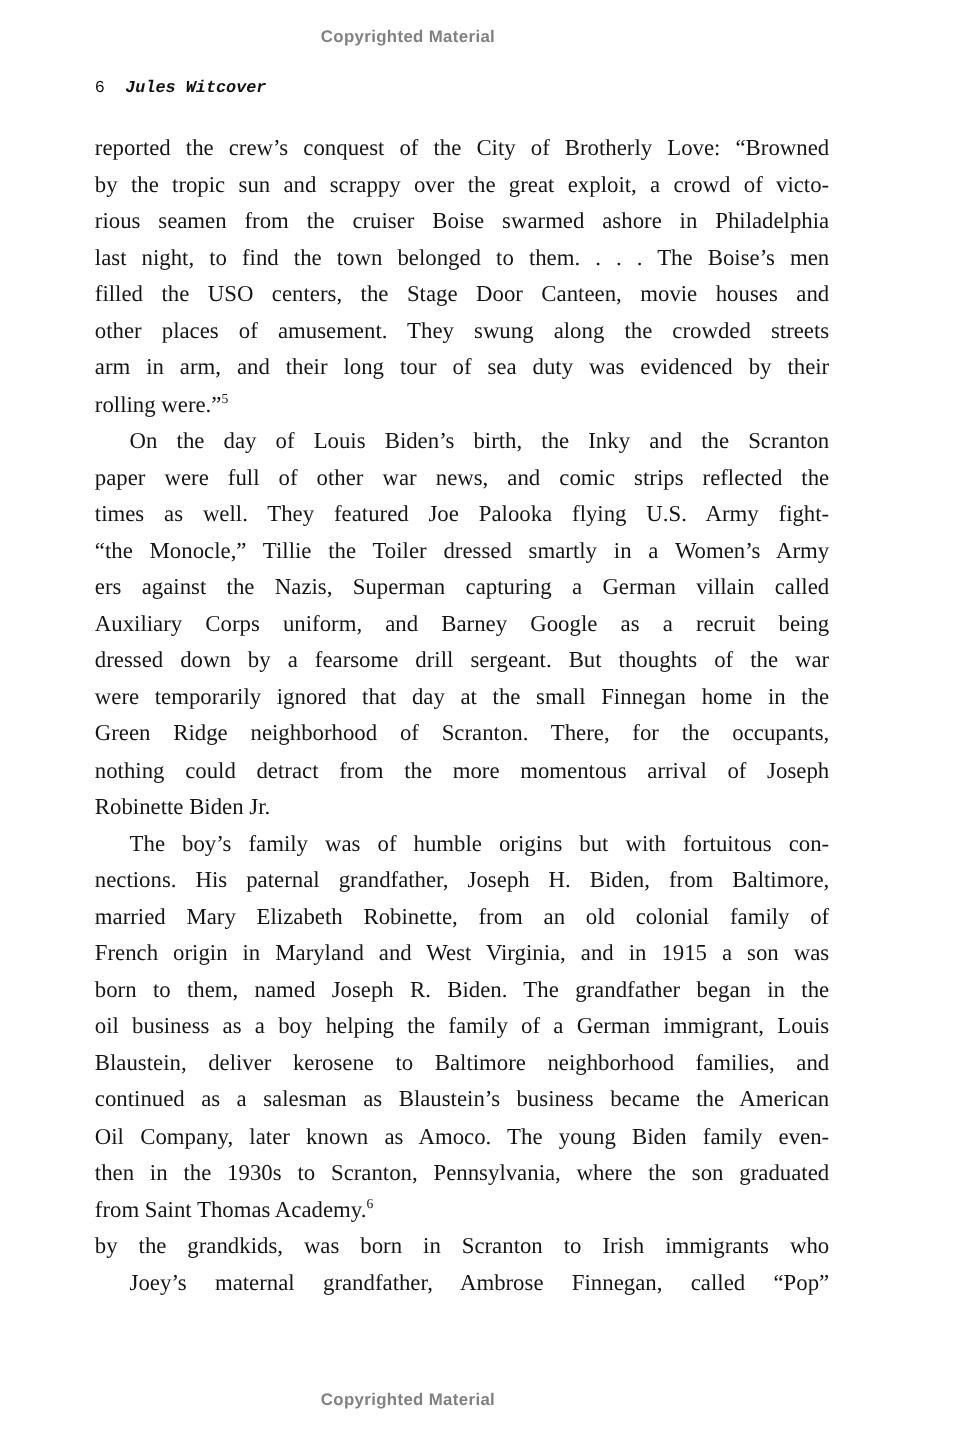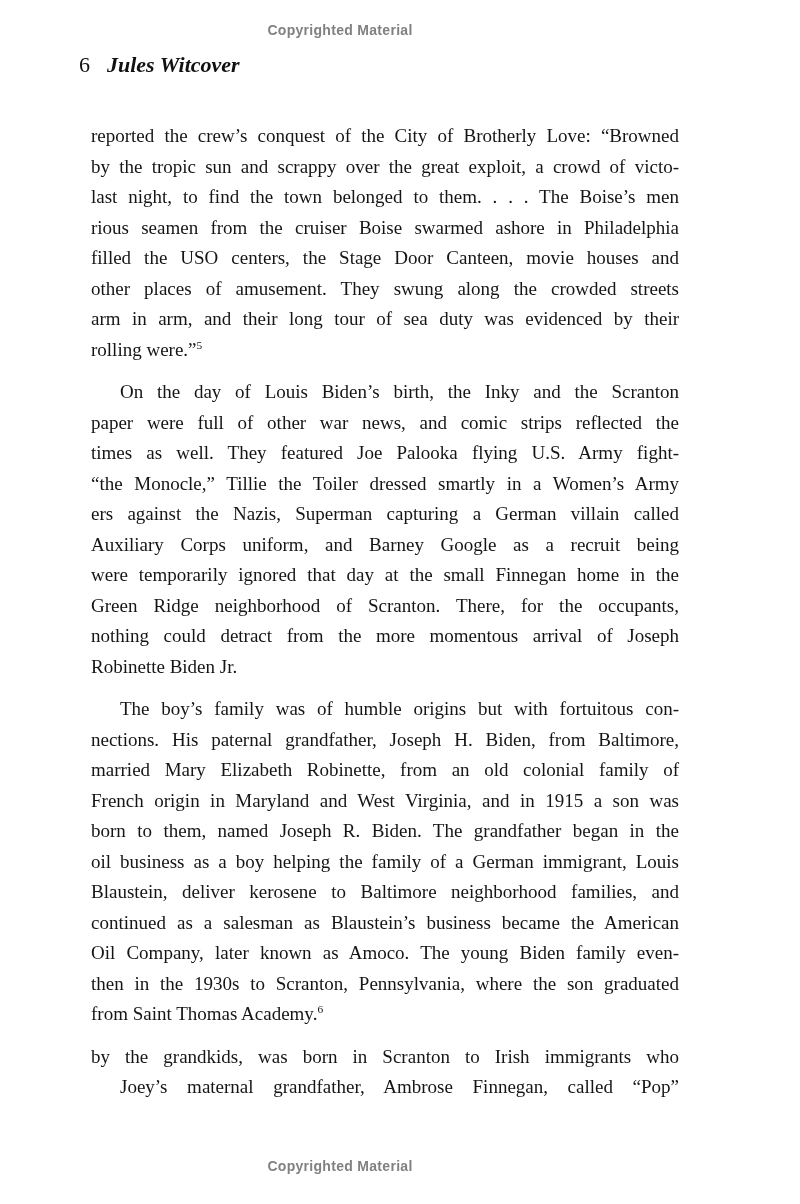--- a/index.html
+++ b/index.html
@@ -16,43 +16,43 @@
     font-family: "Liberation Sans", sans-serif;
     font-weight: 600;
     font-size: 14px;
     letter-spacing: 0.3px;
     color: #818181;
   }
   .watermark.top { top: 22px; }
   .watermark.bottom { top: 1158px; }
   .running-header {
     position: absolute;
-    top: 52px; left: 79px;
-    font-family: Liberation Serif, serif;
-    font-size: 22px;
+    top: 66px; left: 79px;
+    font-family: Liberation Mono, monospace;
+    font-size: 14px;
     color: #111111;
   }
   .running-header .page-num {
     font-style: normal;
     margin-right: 17px;
   }
   .running-header .head-title {
     font-style: italic;
     font-weight: 600;
   }
   .text-block {
     position: absolute;
     top: 109px; left: 79px;
     width: 612px;
     font-family: "Liberation Serif", serif;
     font-size: 19px;
     line-height: 30.5px;
     color: #151515;
   }
-  .para { margin: 12px; }
+  .para { margin: 0; }
   .line {
     text-align: justify;
     text-align-last: justify;
     height: 30.5px;
     overflow: visible;
   }
   .line.lastline {
     text-align-last: left;
   }
   .line.firstline-indent {
@@ -70,34 +70,35 @@
 <div class="watermark top">Copyrighted Material</div>
 
 <div class="running-header">
   <span class="page-num">6</span><span class="head-title">Jules Witcover</span>
 </div>
 
 <div class="text-block">
     <div class="para">
       <div class="line"><span>reported the crew’s conquest of the City of Brotherly Love: “Browned</span></div>
       <div class="line"><span>by the tropic sun and scrappy over the great exploit, a crowd of victo-</span></div>
+      <div class="line"><span>rious seamen from the cruiser Boise swarmed ashore in Philadelphia</span></div>
       <div class="line"><span>last night, to find the town belonged to them. . . . The Boise’s men</span></div>
-      <div class="line"><span>rious seamen from the cruiser Boise swarmed ashore in Philadelphia</span></div>
       <div class="line"><span>filled the USO centers, the Stage Door Canteen, movie houses and</span></div>
       <div class="line"><span>other places of amusement. They swung along the crowded streets</span></div>
       <div class="line"><span>arm in arm, and their long tour of sea duty was evidenced by their</span></div>
       <div class="line lastline"><span>rolling were.”</span><sup class="note">5</sup></div>
     </div>
     <div class="para">
       <div class="line firstline-indent"><span>On the day of Louis Biden’s birth, the Inky and the Scranton</span></div>
       <div class="line"><span>paper were full of other war news, and comic strips reflected the</span></div>
       <div class="line"><span>times as well. They featured Joe Palooka flying U.S. Army fight-</span></div>
       <div class="line"><span>“the Monocle,” Tillie the Toiler dressed smartly in a Women’s Army</span></div>
       <div class="line"><span>ers against the Nazis, Superman capturing a German villain called</span></div>
       <div class="line"><span>Auxiliary Corps uniform, and Barney Google as a recruit being</span></div>
+      <div class="line"><span>dressed down by a fearsome drill sergeant. But thoughts of the war</span></div>
       <div class="line"><span>were temporarily ignored that day at the small Finnegan home in the</span></div>
       <div class="line"><span>Green Ridge neighborhood of Scranton. There, for the occupants,</span></div>
       <div class="line"><span>nothing could detract from the more momentous arrival of Joseph</span></div>
       <div class="line lastline"><span>Robinette Biden Jr.</span></div>
     </div>
     <div class="para">
       <div class="line firstline-indent"><span>The boy’s family was of humble origins but with fortuitous con-</span></div>
       <div class="line"><span>nections. His paternal grandfather, Joseph H. Biden, from Baltimore,</span></div>
       <div class="line"><span>married Mary Elizabeth Robinette, from an old colonial family of</span></div>
       <div class="line"><span>French origin in Maryland and West Virginia, and in 1915 a son was</span></div>

